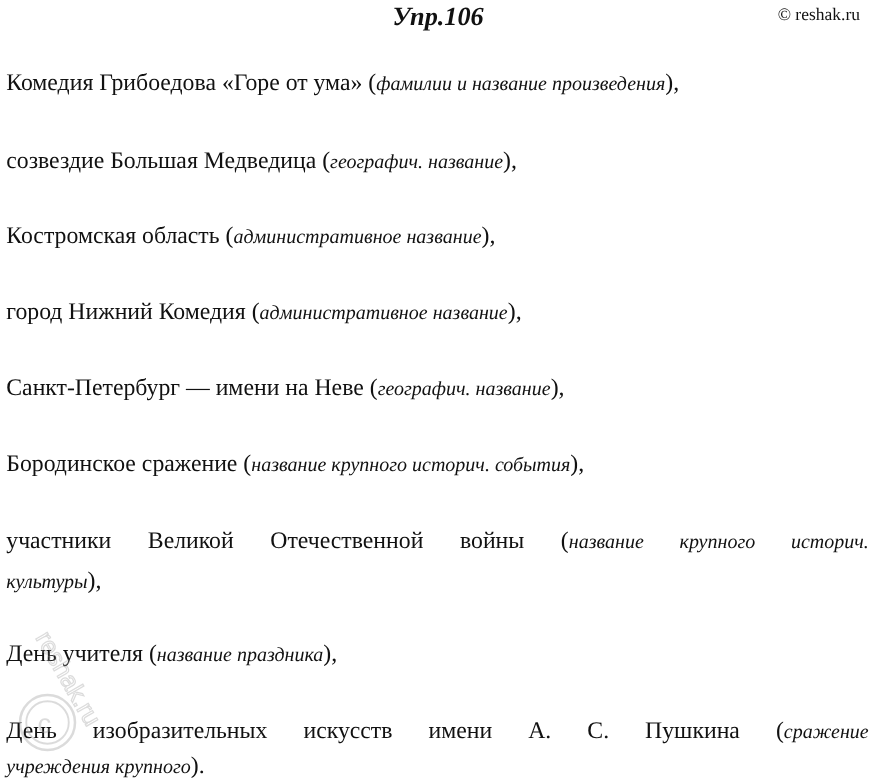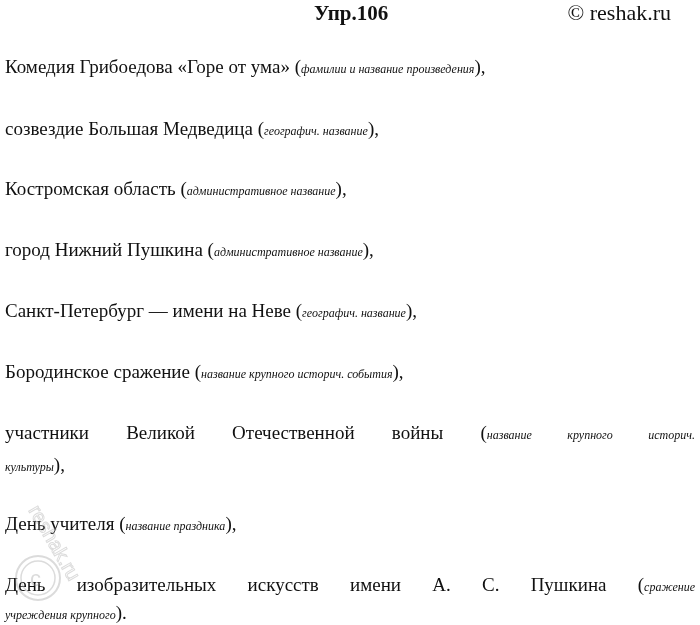--- a/index.html
+++ b/index.html
@@ -3,33 +3,33 @@
   <meta charset="utf-8">
   <style>
     html, body { margin: 0; padding: 0; background: #ffffff; }
     body {
       width: 700px; height: 625px; position: relative; overflow: hidden;
       font-family: "Liberation Serif", "DejaVu Serif", serif;
       color: #111111;
     }
     .header-title {
       position: absolute; top: 0px; left: 314px;
-      font-size: 21px; font-weight: bold; 
+      font-size: 21px; font-weight: bold; font-style: italic;
       line-height: 26px;
     }
     .header-copy {
-      position: absolute; top: 0px; right: 29px;
-      font-size: 22px; line-height: 26px;
+      position: absolute; top: 0px; right: 12px;
+      font-size: 14px; line-height: 26px;
     }
     .line {
       position: absolute; left: 5px; right: 5px;
       font-size: 19px; line-height: 34px; white-space: nowrap;
     }
     .line.justify { white-space: normal; text-align: justify; text-align-last: justify; }
-    .note { font-style: italic; font-size: 12px; }
+    .note { font-style: italic; font-size: 16px; }
     .cont {
       position: absolute; left: 5px;
       font-size: 19px; line-height: 34px; white-space: nowrap;
     }
     .watermark {
       position: absolute; left: 10px; top: 500px; width: 90px; height: 110px;
       pointer-events: none; opacity: 0.35;
     }
   </style>
 </head>
@@ -37,21 +37,21 @@
 
 <div class="header-title">Упр.106</div>
 <div class="header-copy">© reshak.ru</div>
 
 <div class="line" style="top:50px"><span>Комедия Грибоедова «Горе от ума» (</span><span class="note">фамилии и название произведения</span><span>),</span></div>
 
 <div class="line" style="top:112px"><span>созвездие Большая Медведица (</span><span class="note">географич. название</span><span>),</span></div>
 
 <div class="line" style="top:172px"><span>Костромская область (</span><span class="note">административное название</span><span>),</span></div>
 
-<div class="line" style="top:233px"><span>город Нижний Пушкина (</span><span class="note">административное название</span><span>),</span></div>
+<div class="line" style="top:233px"><span>город Нижний Комедия (</span><span class="note">административное название</span><span>),</span></div>
 
 <div class="line" style="top:294px"><span>Санкт-Петербург — имени на Неве (</span><span class="note">географич. название</span><span>),</span></div>
 
 <div class="line" style="top:355px"><span>Бородинское сражение (</span><span class="note">название крупного историч. события</span><span>),</span></div>
 
 <div class="line justify" style="top:416px"><span>участники Великой Отечественной войны (</span><span class="note">название крупного историч.</span></div>
 <div class="cont" style="top:448px"><span class="note">культуры</span><span>),</span></div>
 
 <div class="line" style="top:507px"><span>День учителя (</span><span class="note">название праздника</span><span>),</span></div>
 

